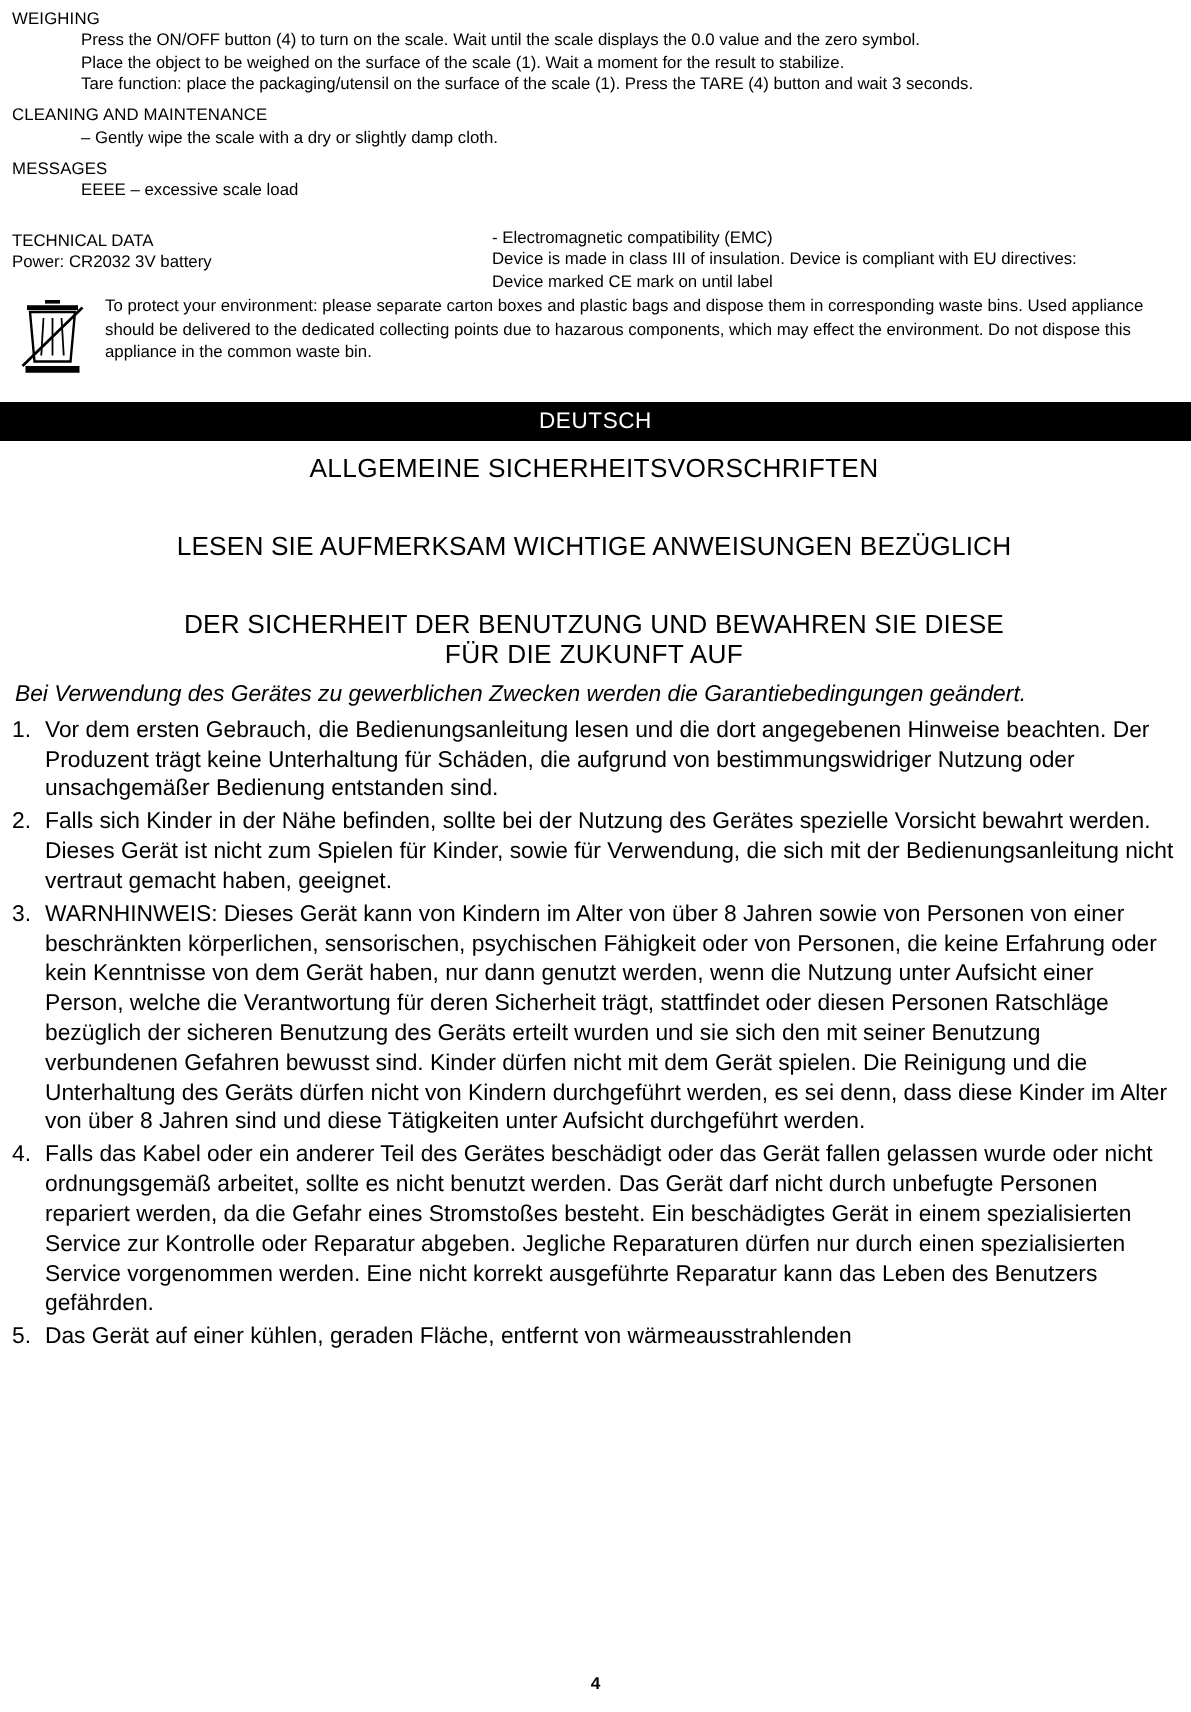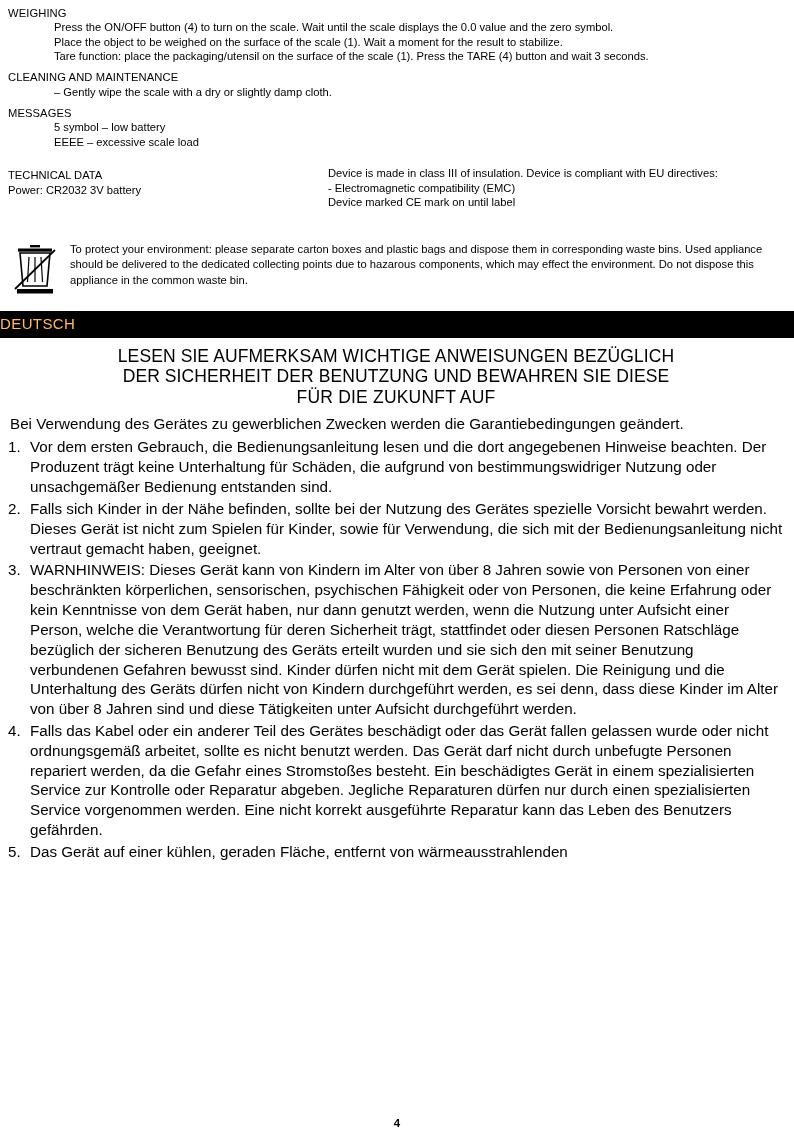--- a/index.html
+++ b/index.html
@@ -55,64 +55,65 @@
     flex: 1;
     font-size: 11.2px;
     line-height: 1.3;
     padding-top: 10px;
   }
 
   
   .env-wrap {
     display: flex;
     align-items: flex-start;
-    margin-top: 32px;
+    margin-top: 2px;
     padding-right: 10px;
   }
   .env-icon {
     width: 58px;
     min-width: 58px;
     padding-left: 4px;
     padding-top: 2px;
   }
   .env-text {
     font-size: 11.2px;
     line-height: 1.38;
   }
 
   
   .lang-bar {
     margin-top: 12px;
     background: #000000;
-    color: #fdba74;
-    text-align: left;
+    color: #ffffff;
+    text-align: center;
     font-size: 15px;
     line-height: 1.45;
     padding: 2px 0 3px 0;
     letter-spacing: 0.4px;
   }
 
   
   .de-block {
     padding: 4px 10px 0 8px;
   }
   .de-title {
     text-align: center;
     font-size: 17.5px;
     line-height: 1.18;
     letter-spacing: 0.2px;
     padding: 4px 4px 0 4px;
   }
   .de-title div { white-space: nowrap; }
-  .de-title .l2, .de-title .l3 { letter-spacing: 0.1px; }
+  .de-title .l2, .de-title .l3 { letter-spacing: 0.1px; margin-top: 31px; }
   .de-intro {
     font-size: 15.2px;
     line-height: 1.30;
     margin-top: 6px;
     padding-left: 2px;
+    font-style: italic;
   }
   ol.de-list {
     list-style: none;
     margin: 4px 0 0 0;
     padding: 0;
     font-size: 15.2px;
     line-height: 1.305;
   }
   ol.de-list > li {
     display: flex;
@@ -150,31 +151,30 @@
     <div class="en-line">Tare function: place the packaging/utensil on the surface of the scale (1). Press the TARE (4) button and wait 3 seconds.</div>
 
     <div class="spacer-sm"></div>
 
     <div class="en-head">CLEANING AND MAINTENANCE</div>
     <div class="en-line">–    Gently wipe the scale with a dry or slightly damp cloth.</div>
 
     <div class="spacer-sm"></div>
 
     <div class="en-head">MESSAGES</div>
-    <div class="en-line">5 symbol – low battery</div>
     <div class="en-line">EEEE – excessive scale load</div>
 
     <div class="tech-wrap">
       <div class="tech-left">
         <div>TECHNICAL DATA</div>
         <div>Power: CR2032 3V battery</div>
       </div>
       <div class="tech-right">
+        <div> - Electromagnetic compatibility (EMC)</div>
         <div>Device is made in class III of insulation. Device is compliant with EU directives:</div>
-        <div> - Electromagnetic compatibility (EMC)</div>
         <div>Device marked CE mark on until label</div>
       </div>
     </div>
 
     <div class="env-wrap">
       <div class="env-icon">
         <svg width="46" height="52" viewBox="0 0 46 52" xmlns="http://www.w3.org/2000/svg">
 
           <path d="M8 9 L38 9 L35 42 L11 42 Z" fill="none" stroke="#000" stroke-width="1.6"></path>
 
@@ -192,20 +192,21 @@
         </svg>
       </div>
       <div class="env-text">To protect your environment: please separate carton boxes and plastic bags and dispose them in corresponding waste bins. Used appliance should be delivered to the dedicated collecting points due to hazarous components, which may effect the environment. Do not dispose this appliance in the common waste bin.</div>
     </div>
   </div>
 
   <div class="lang-bar">DEUTSCH</div>
 
   <div class="de-block">
     <div class="de-title">
+      <div class="l1">ALLGEMEINE SICHERHEITSVORSCHRIFTEN</div>
       <div class="l2">LESEN SIE AUFMERKSAM WICHTIGE ANWEISUNGEN BEZÜGLICH</div>
       <div class="l3">DER SICHERHEIT DER BENUTZUNG UND BEWAHREN SIE DIESE</div>
       <div class="l4">FÜR DIE ZUKUNFT AUF</div>
     </div>
 
     <div class="de-intro">Bei Verwendung des Gerätes zu gewerblichen Zwecken werden die Garantiebedingungen geändert.</div>
 
     <ol class="de-list">
       <li>
         <span class="num">1.</span>

